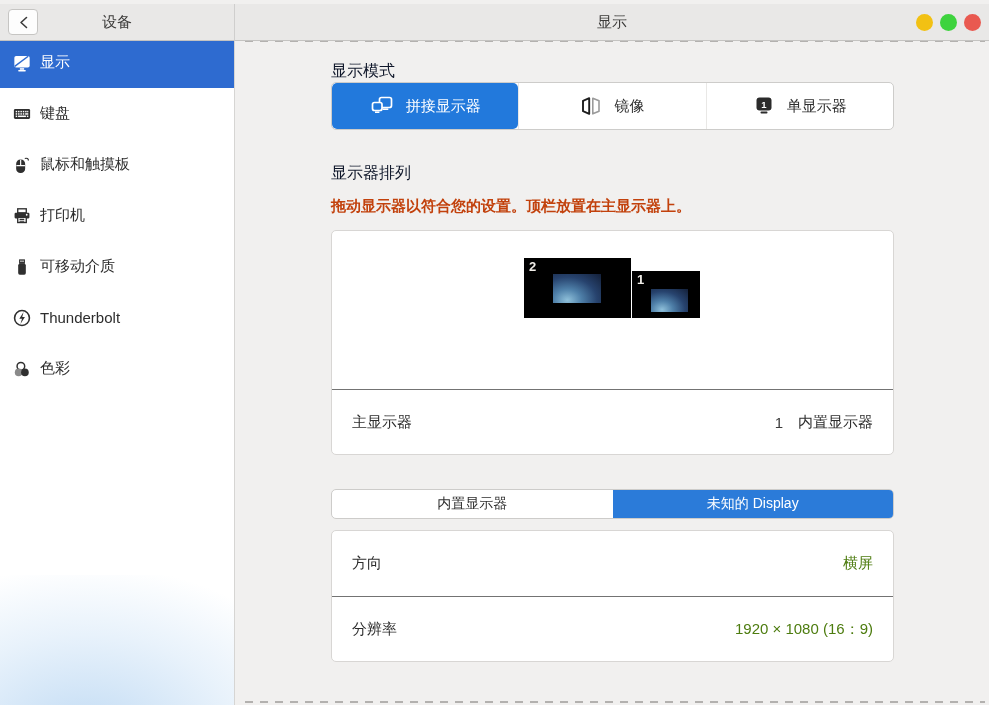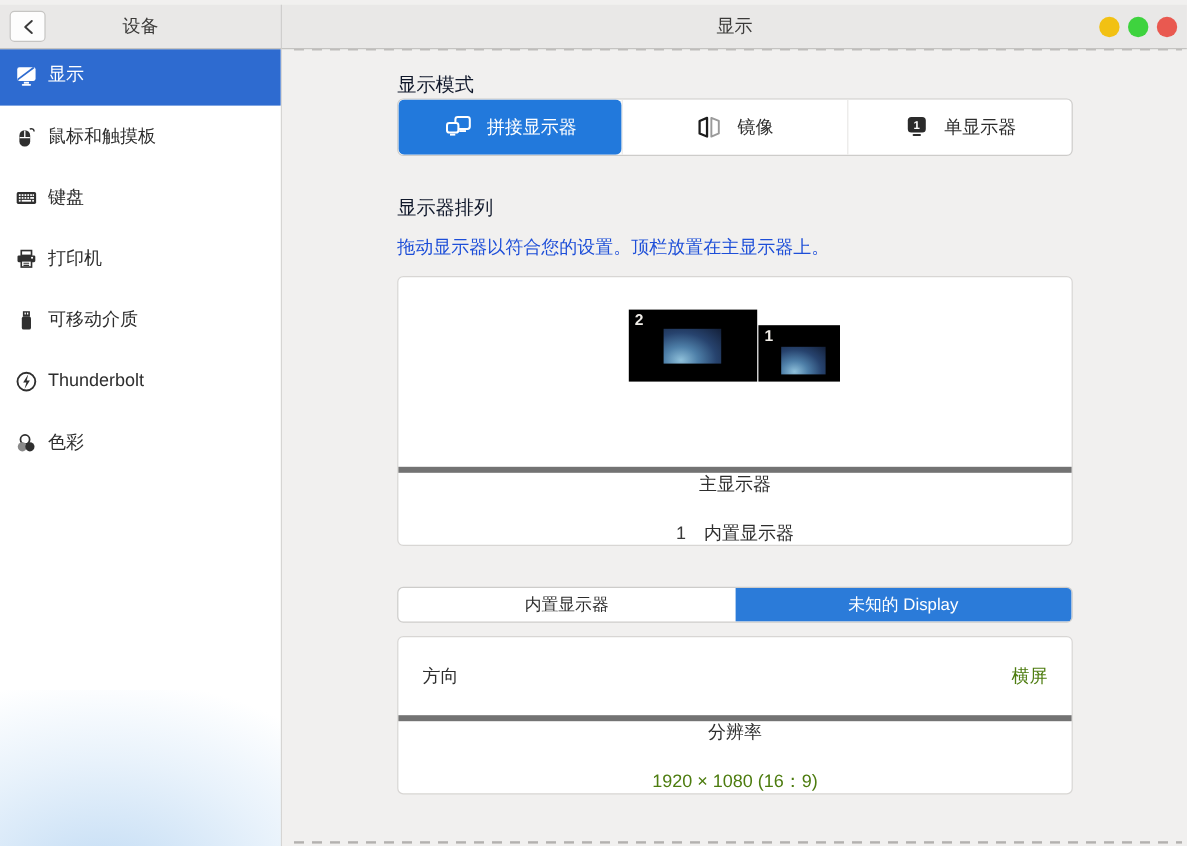--- a/index.html
+++ b/index.html
@@ -47,21 +47,21 @@
     background:#f1f0ef; }
   .dash { position:absolute; left:9px; right:4px; height:2px;
     background:repeating-linear-gradient(90deg,#b3b1af 0 8px,transparent 8px 15px); }
   .dash-top { top:3px; }
   .dash-bottom { bottom:2px; }
   .content { position:absolute; left:95px; top:0; width:563px; }
 
   .section-heading { font-size:16px; font-weight:normal; color:#0f172a; }
   .h-mode { margin-top:24px; }
   .h-arrange { margin-top:33px; }
-  .hint { margin-top:13px; font-size:15px; color:#1d4ed8; }
+  .hint { margin-top:13px; font-size:15px; color:#c2410c;font-weight:bold; }
 
   
   .segmented { height:48px; background:#ffffff;
     border:1px solid #cdccca; border-radius:5px; display:flex; overflow:hidden; }
   .segment { flex:1; display:flex; align-items:center; justify-content:center;
     gap:12px; font-size:15px; color:#2d2d2d; cursor:pointer; position:relative; }
   .segment + .segment { border-left:1px solid #e9e8e6; }
   .segment.selected { background:#2279dc; color:#ffffff; border-radius:5px;
     border-left:none; }
   .segment .icn { display:flex; align-items:center; }
@@ -75,21 +75,21 @@
     font-size:13px; font-weight:bold; }
   .monitor-2 { left:192px; top:27px; width:107px; height:60px; }
   .monitor-1 { left:300px; top:40px; width:68px; height:47px; }
   .wallpaper { position:absolute;
     background:radial-gradient(ellipse at 30% 90%, #8fc0da 0%, #4e7fa8 30%, #27436e 62%, #131f38 100%); }
   .monitor-2 .wallpaper { left:29px; top:16px; width:48px; height:29px; }
   .monitor-1 .wallpaper { left:19px; top:18px; width:37px; height:23px; }
 
   .row { height:65px; display:flex; align-items:center;
     justify-content:space-between; padding:0 20px; font-size:15px; cursor:pointer; }
-  .row + .row, .arrange-area + .row { border-top:5px solid #737373;flex-direction:column; }
+  .row + .row, .arrange-area + .row { border-top:1px solid #737373; }
   .row .row-value { color:#4d7c0f; }
   .primary-value { display:flex; align-items:center; gap:15px; }
   .primary-value .pv-num { color:#3a3a3a; }
 
   
   .mon-tabs { margin-top:34px; height:30px; display:flex;
     border-radius:5px; overflow:hidden; border:1px solid #cdccca; background:#fff; }
   .mon-tab { flex:1; display:flex; align-items:center; justify-content:center;
     font-size:14px; color:#2d2d2d; cursor:pointer; }
   .mon-tab.selected { background:#2b7bd9; color:#ffffff; }
@@ -125,31 +125,20 @@
   <div class="side-item selected">
     <span class="icn">
       <svg width="18" height="18" viewBox="0 0 16 16">
           <rect x="1.2" y="1.8" width="13.6" height="10.2" rx="1.6" fill="#ffffff"></rect>
           <path d="M1.5 11 L13.5 2" stroke="#2e6bd0" stroke-width="1.3"></path>
           <rect x="6.1" y="12.6" width="3.8" height="1.4" fill="#ffffff"></rect>
           <rect x="4.6" y="14.2" width="6.8" height="1.3" rx="0.6" fill="#ffffff"></rect>
         </svg>
     </span>
     <span class="lbl">显示</span>
-  </div>
-
-  <div class="side-item">
-    <span class="icn">
-      <svg width="18" height="18" viewBox="0 0 16 16">
-          <path d="M10.5 2.2 c2 -0.6 3.2 0.2 3.2 1.8" fill="none" stroke="#2f2f2f" stroke-width="1.1"></path>
-          <rect x="2.8" y="3.2" width="8" height="12" rx="3.8" fill="#2f2f2f"></rect>
-          <path d="M6.8 3.4 V8.6 M3 8.6 H10.6" stroke="#ffffff" stroke-width="1"></path>
-        </svg>
-    </span>
-    <span class="lbl">鼠标和触摸板</span>
   </div>
 
   <div class="side-item">
     <span class="icn">
       <svg width="18" height="18" viewBox="0 0 16 16">
           <rect x="0.8" y="3.6" width="14.4" height="8.8" rx="1.2" fill="#2f2f2f"></rect>
           <g fill="#ffffff">
             <rect x="2.4" y="5.2" width="1.3" height="1.3"></rect>
             <rect x="4.5" y="5.2" width="1.3" height="1.3"></rect>
             <rect x="6.6" y="5.2" width="1.3" height="1.3"></rect>
@@ -166,20 +155,31 @@
             <rect x="12.3" y="9.4" width="1.3" height="1.3"></rect>
           </g>
         </svg>
     </span>
     <span class="lbl">键盘</span>
   </div>
 
   <div class="side-item">
     <span class="icn">
       <svg width="18" height="18" viewBox="0 0 16 16">
+          <path d="M10.5 2.2 c2 -0.6 3.2 0.2 3.2 1.8" fill="none" stroke="#2f2f2f" stroke-width="1.1"></path>
+          <rect x="2.8" y="3.2" width="8" height="12" rx="3.8" fill="#2f2f2f"></rect>
+          <path d="M6.8 3.4 V8.6 M3 8.6 H10.6" stroke="#ffffff" stroke-width="1"></path>
+        </svg>
+    </span>
+    <span class="lbl">鼠标和触摸板</span>
+  </div>
+
+  <div class="side-item">
+    <span class="icn">
+      <svg width="18" height="18" viewBox="0 0 16 16">
           <rect x="4.2" y="1.6" width="7.6" height="3.6" fill="none" stroke="#2f2f2f" stroke-width="1.2"></rect>
           <rect x="1.4" y="5.2" width="13.2" height="5" rx="1" fill="#2f2f2f"></rect>
           <circle cx="12.2" cy="6.9" r="0.8" fill="#ffffff"></circle>
           <rect x="4.2" y="9.2" width="7.6" height="4.6" fill="#ffffff" stroke="#2f2f2f" stroke-width="1.2"></rect>
           <path d="M5.8 11 H10 M5.8 12.6 H10" stroke="#2f2f2f" stroke-width="0.9"></path>
         </svg>
     </span>
     <span class="lbl">打印机</span>
   </div>
 

